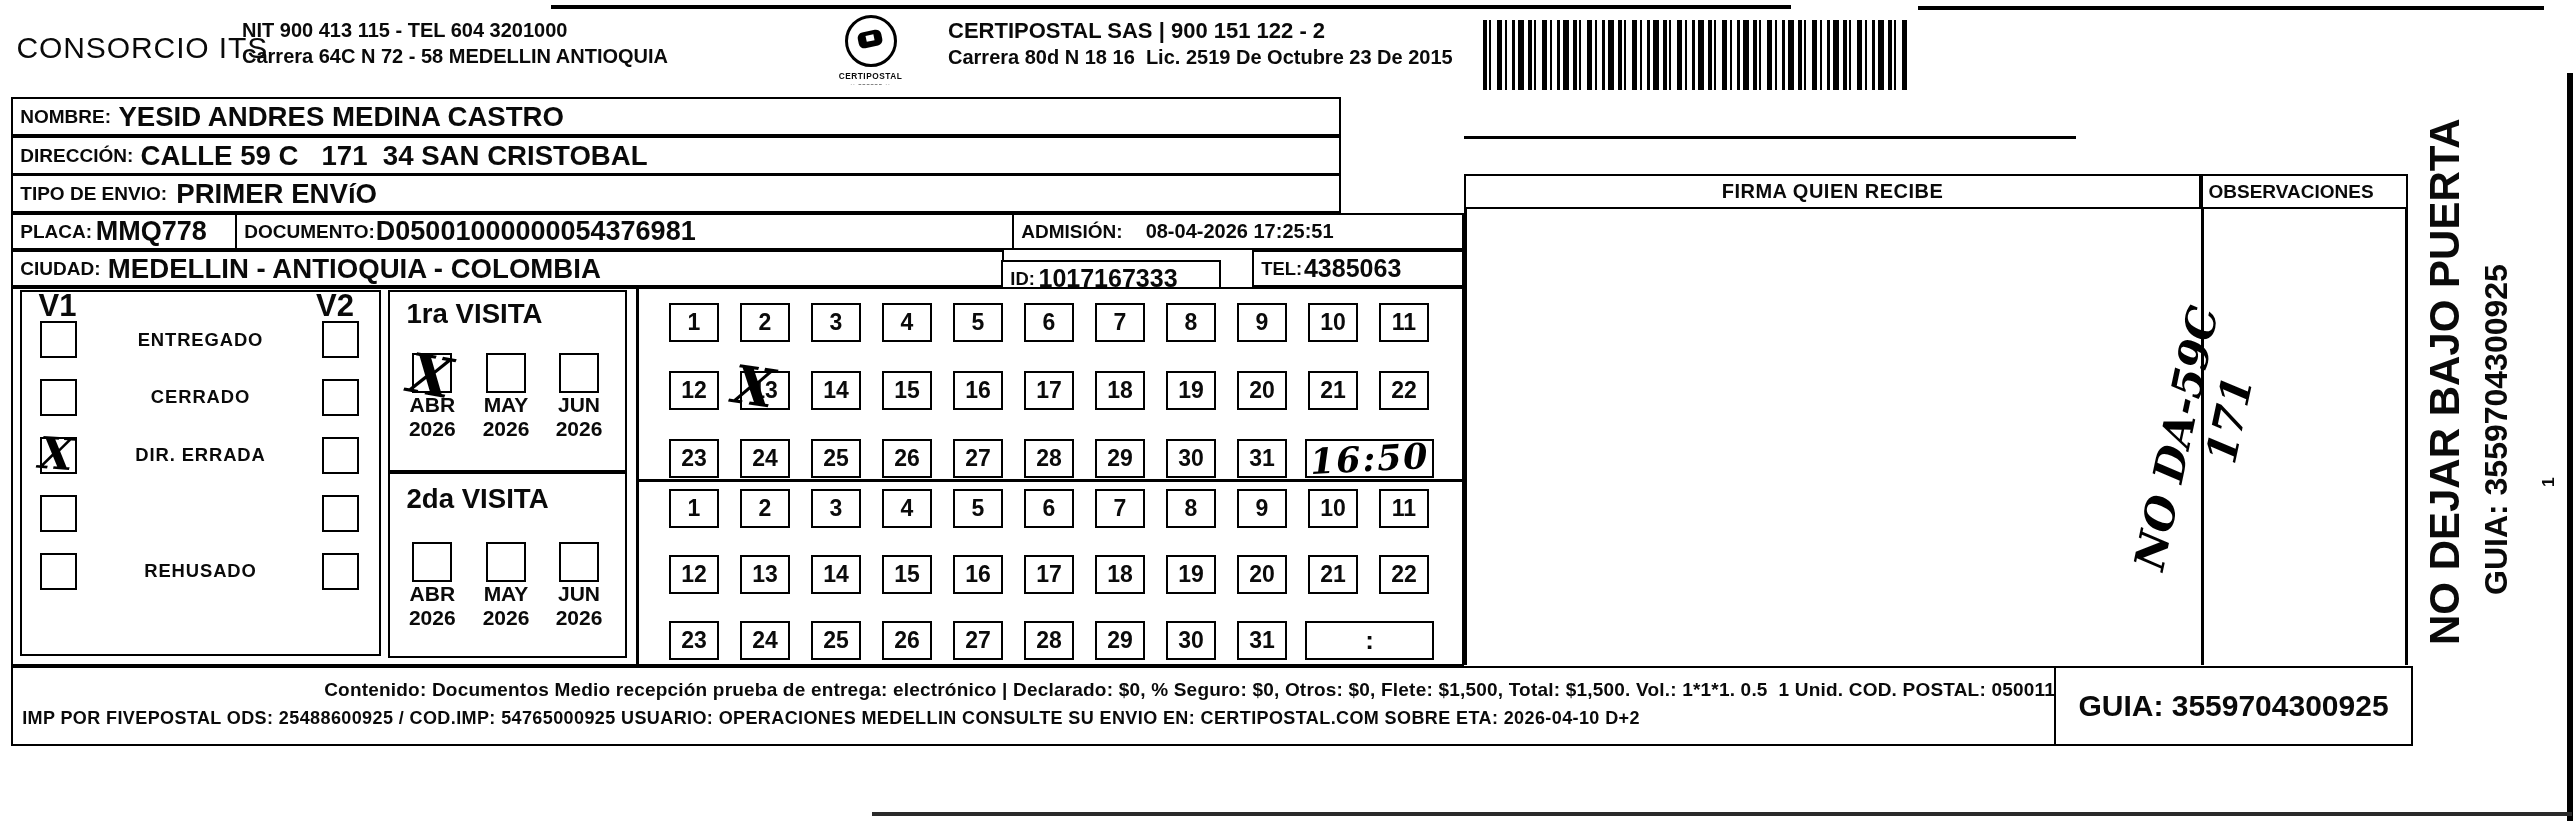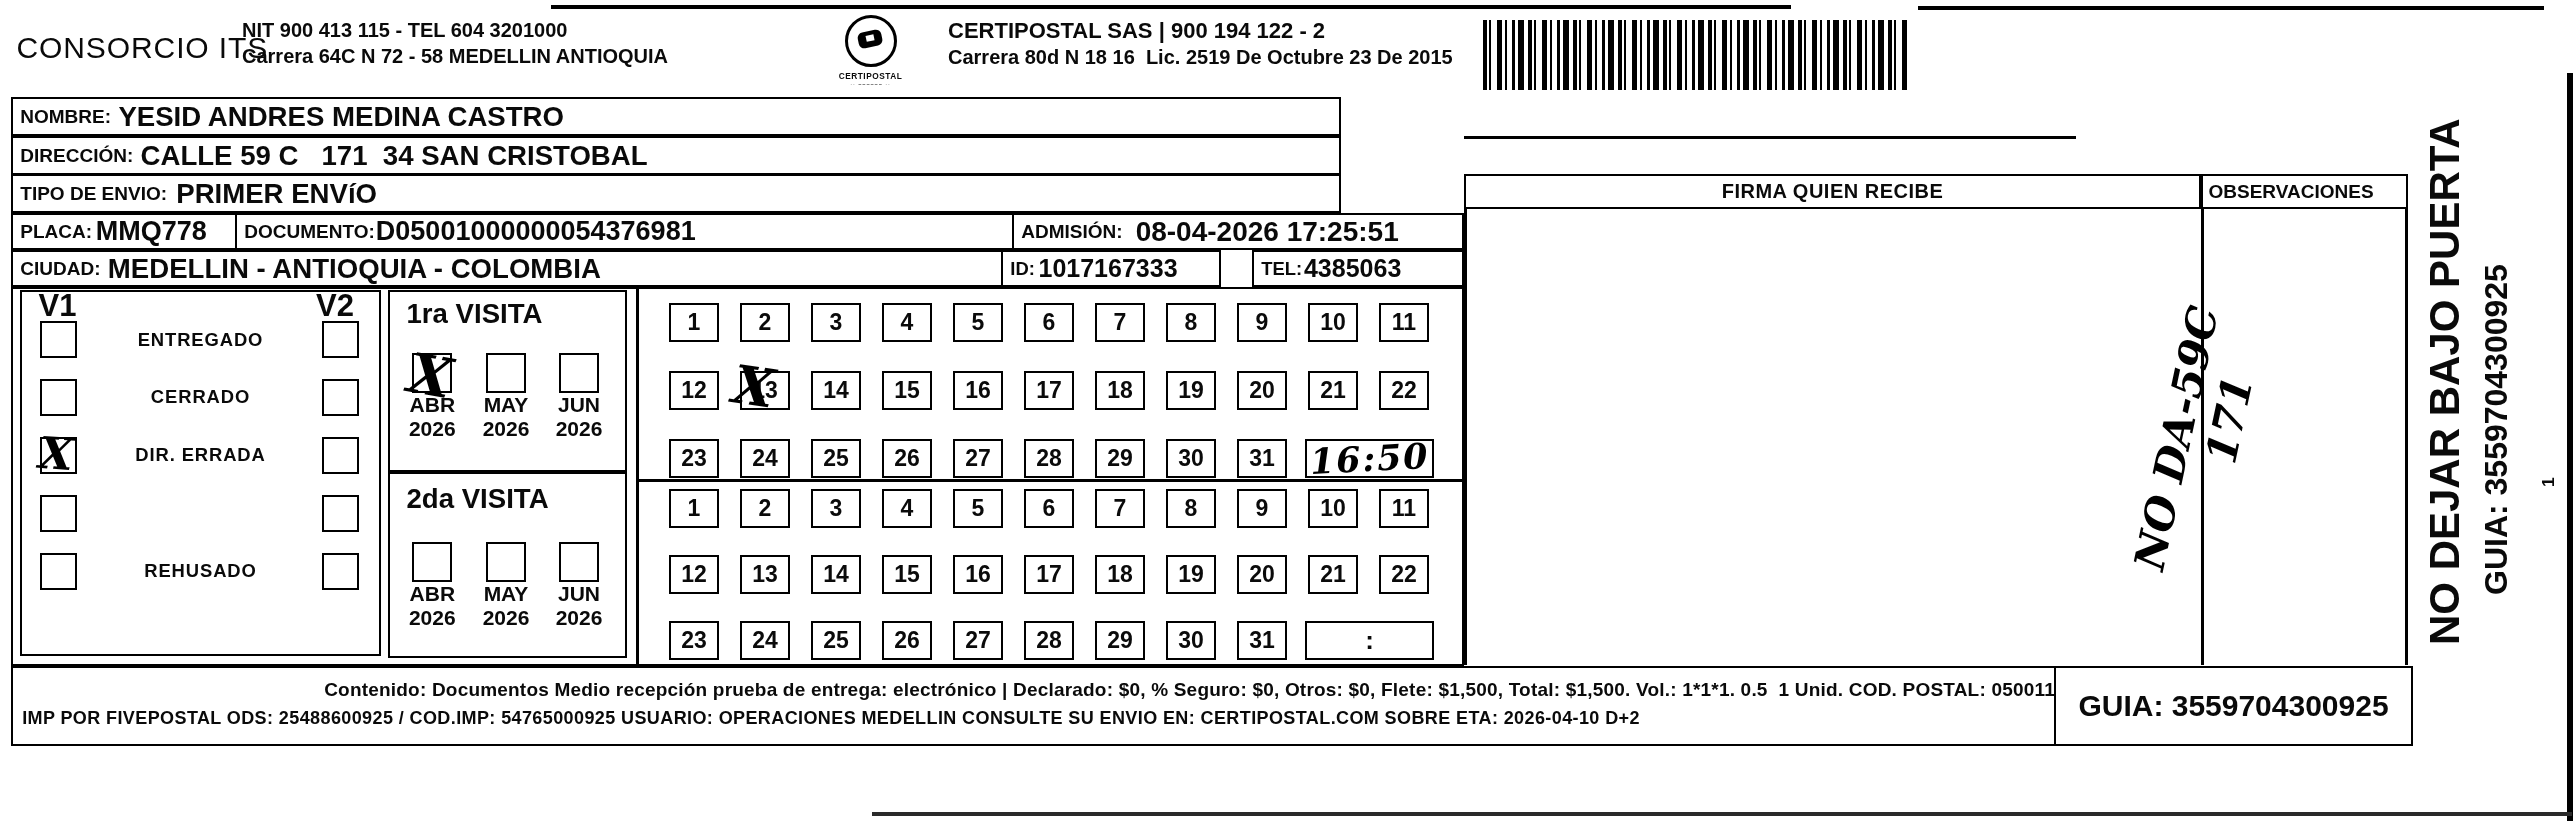--- a/index.html
+++ b/index.html
@@ -46,21 +46,21 @@
 <div class="abs" style="left:829px;top:14.7px;width:83px;text-align:center;">
   <span style="display:inline-block;width:46px;height:46px;border:3.7px solid #000;border-radius:50%;position:relative;">
     <span style="position:absolute;left:10px;top:13px;width:24px;height:15.6px;background:#000;border-radius:5.5px;transform:rotate(-12deg);"></span>
     <span style="position:absolute;left:18.4px;top:17.4px;width:8.3px;height:5.5px;background:#fff;transform:rotate(-12deg);"></span>
   </span>
   <div style="font-size:8.3px;font-weight:700;letter-spacing:0.5px;margin-top:1.8px;">CERTIPOSTAL</div>
   <div style="font-size:5.5px;letter-spacing:0.9px;">·· ~~~~~~ ··</div>
 </div>
 
 <div class="abs" style="left:948px;top:16.5px;line-height:27.6px;">
-  <div class="pre" style="font-size:22px;font-weight:700;">CERTIPOSTAL SAS | 900 194 122 - 2</div>
+  <div class="pre" style="font-size:22px;font-weight:700;">CERTIPOSTAL SAS | 900 151 122 - 2</div>
   <div class="pre" style="font-size:20px;font-weight:700;">Carrera 80d N 18 16  Lic. 2519 De Octubre 23 De 2015</div>
 </div>
 
 <div class="abs barcode" style="left:1483px;top:20px;width:424px;height:70px;"></div>
 
 <div class="box fieldrow" style="left:11px;top:97px;width:1330px;height:39px;">
   <span class="lbl" style="font-size:19px;margin-right:7.3px;text-align:right;">NOMBRE:</span>
   <span class="val pre" style="font-size:27.6px;">YESID ANDRES MEDINA CASTRO</span>
 </div>
 
@@ -77,28 +77,28 @@
 <div class="box fieldrow" style="left:11px;top:213px;width:227px;height:37px;">
   <span class="lbl" style="font-size:19px;margin-right:3.7px;">PLACA:</span>
   <span class="val" style="font-size:27px;">MMQ778</span>
 </div>
 <div class="box fieldrow" style="left:235px;top:213px;width:780px;height:37px;">
   <span class="lbl" style="font-size:19px;margin-right:1px;">DOCUMENTO:</span>
   <span class="val" style="font-size:27px;">D05001000000054376981</span>
 </div>
 <div class="box fieldrow" style="left:1012px;top:213px;width:452px;height:37px;">
   <span class="lbl" style="font-size:19px;margin-right:13px;">ADMISIÓN:</span>
-  <span class="val" style="font-size:28px;">08-04-2026 17:25:51</span>
+  <span class="val" style="font-size:20px;margin-left:10px;">08-04-2026 17:25:51</span>
 </div>
 
 <div class="box fieldrow" style="left:11px;top:250px;width:993px;height:37px;">
   <span class="lbl" style="font-size:19px;margin-right:7.3px;">CIUDAD:</span>
   <span class="val" style="font-size:27.6px;">MEDELLIN - ANTIOQUIA - COLOMBIA</span>
 </div>
-<div class="box fieldrow" style="left:1001px;top:250px;width:220px;height:37px;">
+<div class="box fieldrow" style="left:1001px;top:260px;width:220px;height:37px;">
   <span class="lbl" style="font-size:18.4px;margin-right:3.7px;">ID:</span>
   <span class="val" style="font-size:25px;">1017167333</span>
 </div>
 <div class="box fieldrow" style="left:1252px;top:250px;width:212px;height:37px;">
   <span class="lbl" style="font-size:18.4px;margin-right:1.8px;">TEL:</span>
   <span class="val" style="font-size:25px;">4385063</span>
 </div>
 
 <div class="box" style="left:11px;top:287px;width:1453px;height:379px;"></div>
 

